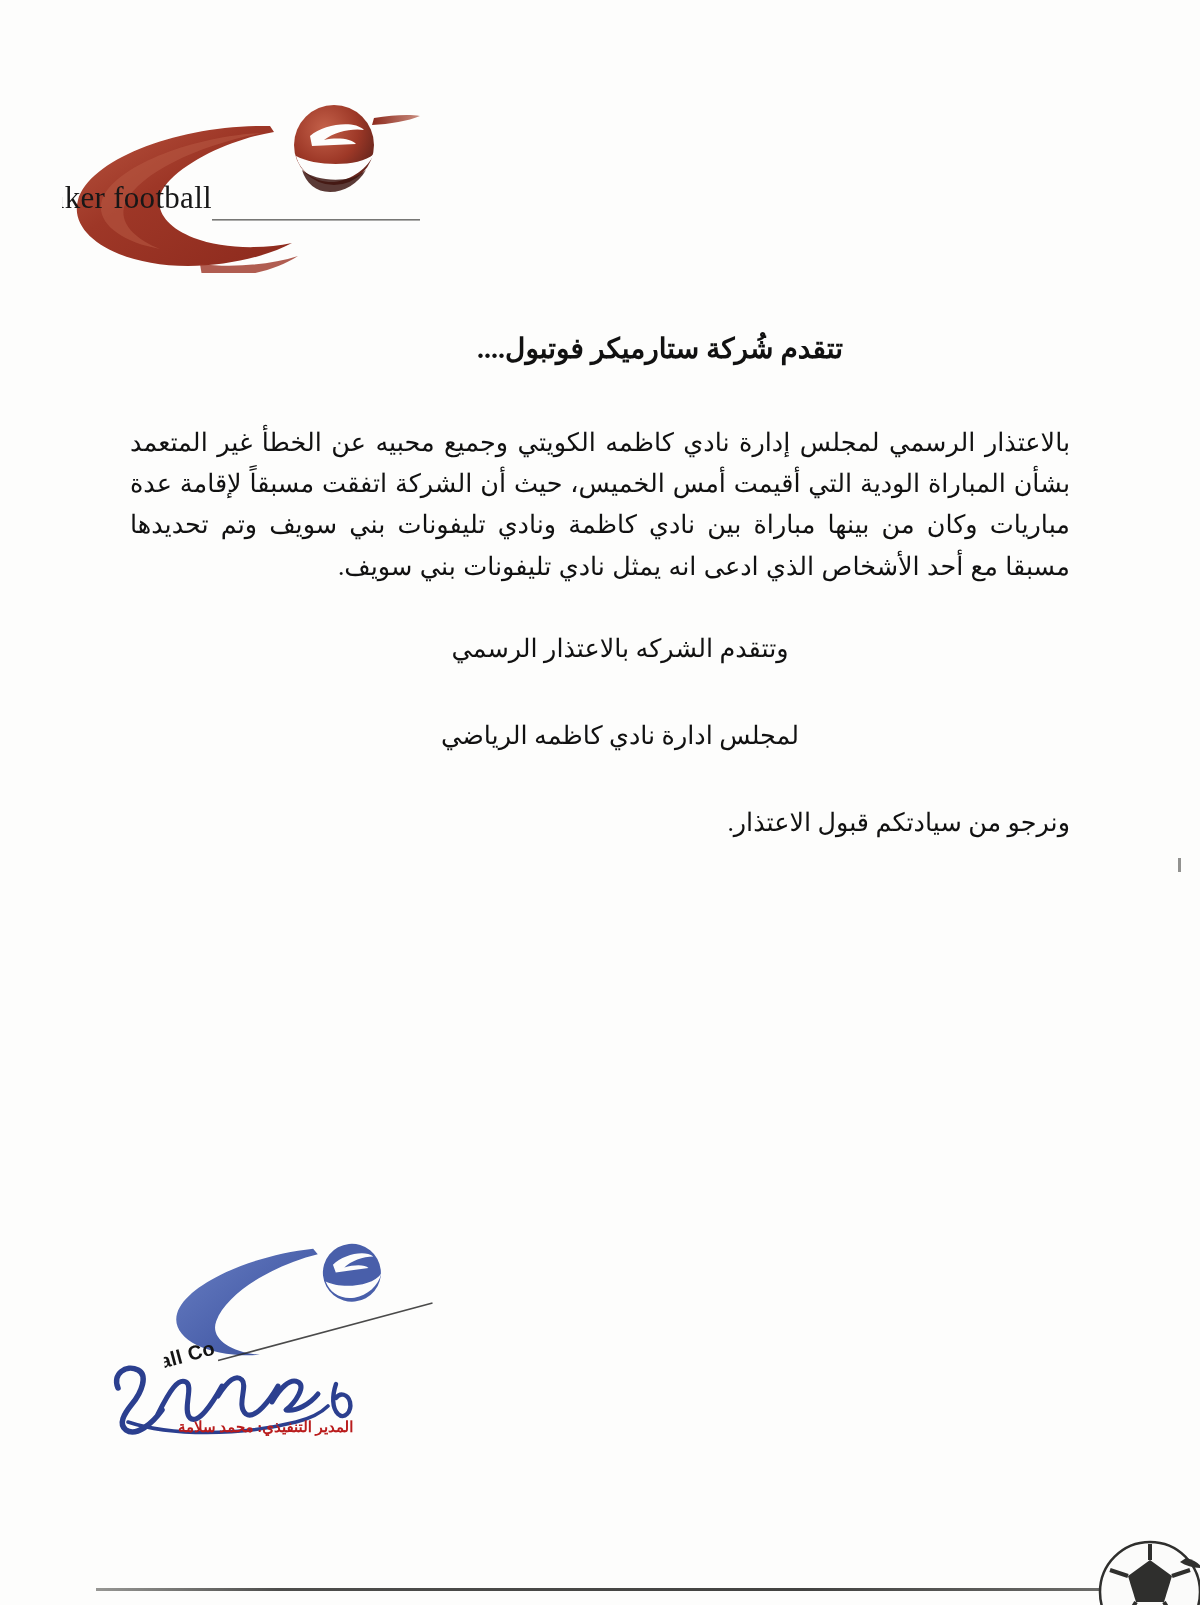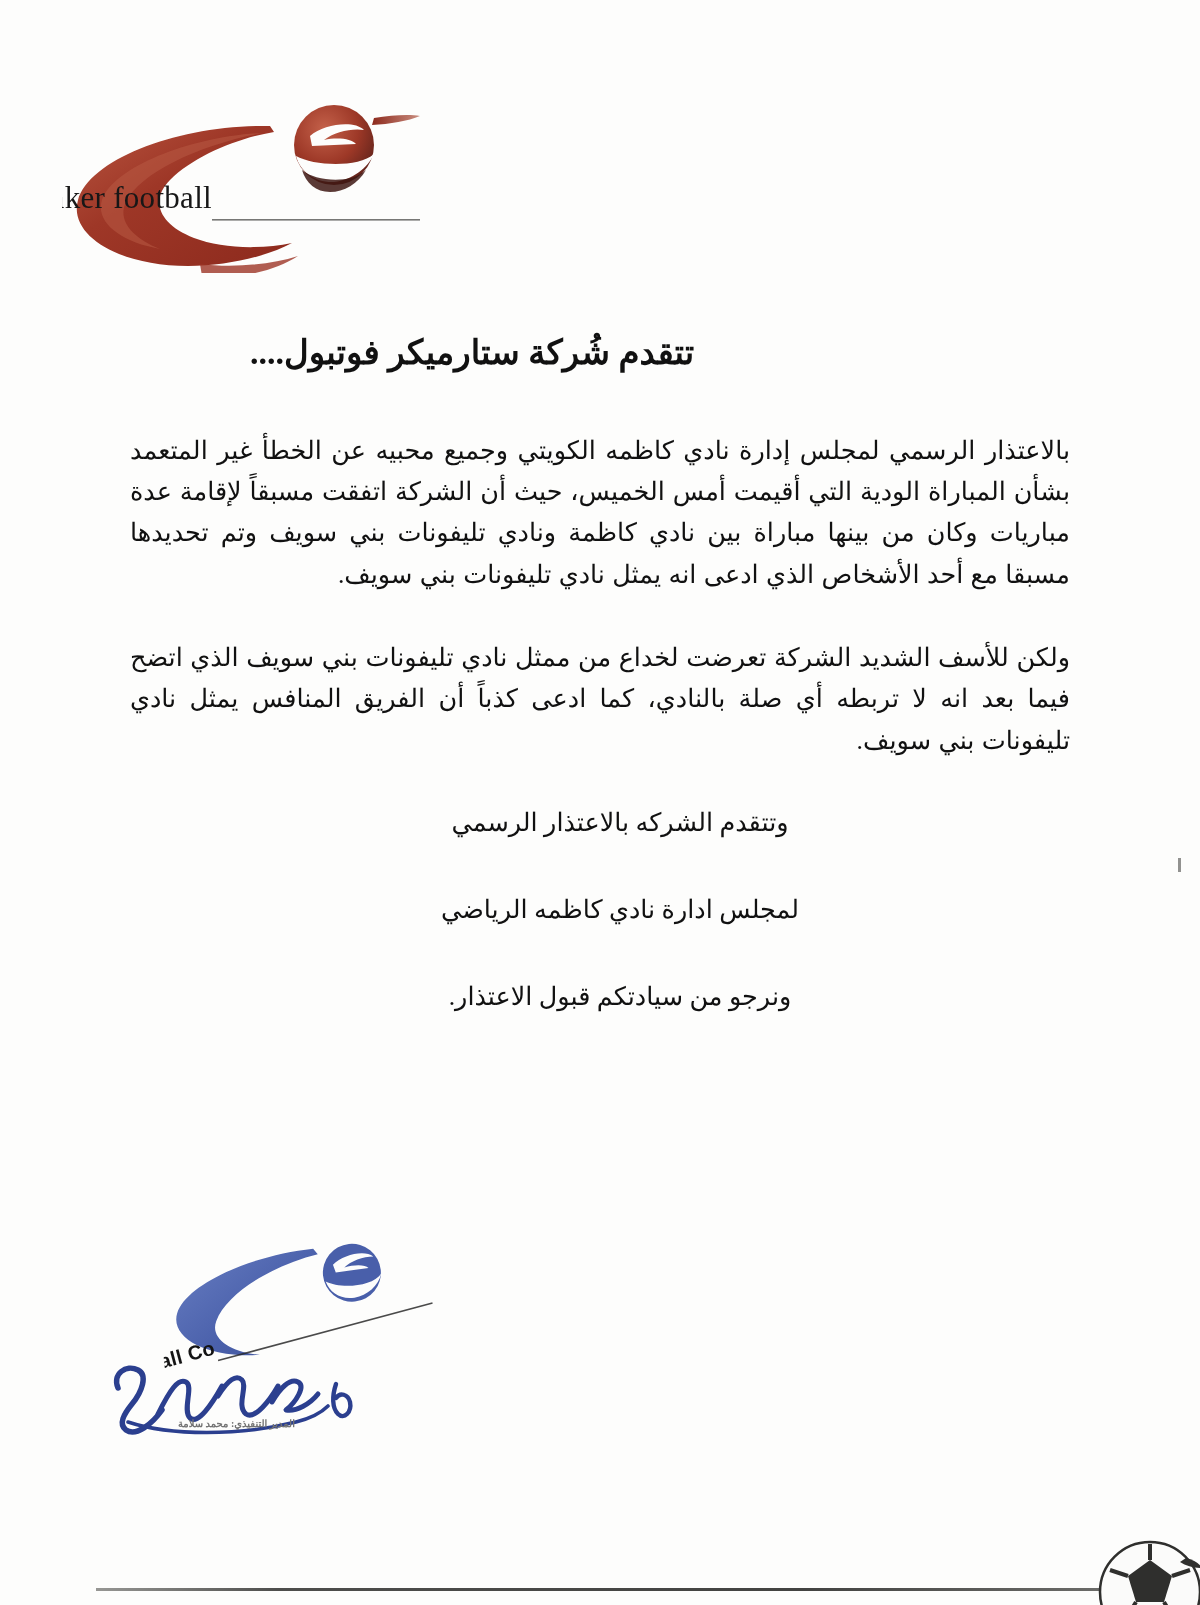--- a/index.html
+++ b/index.html
@@ -37,47 +37,47 @@
   .letter-body {
     position: absolute;
     left: 130px;
     top: 330px;
     width: 940px;
     direction: rtl;
     text-align: right;
   }
 
   .doc-title {
-    font-size: 34px;
+    font-size: 28px;
     font-weight: bold;
     line-height: 1.35;
     margin: 0 0 54px 0;
     padding-left: 120px;
-    text-align: left;
+    text-align: center;
     letter-spacing: 0.2px;
   }
 
   .para {
     font-size: 25.5px;
     line-height: 1.62;
     margin: 12px 0 42px 0;
     text-align: justify;
     text-justify: inter-word;
     word-spacing: 1px;
   }
   .para:last-of-type { margin-bottom: 0; }
 
   .closing-line {
     font-size: 25.5px;
     line-height: 1.6;
     margin: 0 0 46px 0;
     text-align: center;
     padding-left: 40px;
   }
-  .closing-line.last { margin-bottom: 0; }
+  .closing-line.last { margin-bottom: 0; text-align: right; }
 
   
   .stamp {
     position: absolute;
     left: 158px;
     top: 1228px;
     width: 290px;
     height: 135px;
     transform: rotate(-6deg);
   }
@@ -94,23 +94,23 @@
   .signature svg { display: block; width: 100%; height: 100%; }
 
   
   .signer {
     position: absolute;
     left: 178px;
     top: 1418px;
     width: 260px;
     direction: rtl;
     text-align: left;
-    font-size: 10px;
+    font-size: 15px;
     font-weight: bold;
-    color: #737373;
+    color: #b91c1c;
     white-space: nowrap;
   }
 
   
   .footer-rule {
     position: absolute;
     left: 96px;
     top: 1588px;
     width: 1012px;
     height: 3px;
@@ -188,21 +188,20 @@
       <rect x="150" y="131" width="208" height="1.6" fill="#4a4a48" opacity="0.75"></rect>
     </svg>
   </div>
 
   <div class="letter-body">
 
     <h1 class="doc-title">تتقدم شُركة ستارميكر فوتبول....</h1>
 
     <p class="para">بالاعتذار الرسمي لمجلس إدارة نادي كاظمه الكويتي وجميع محبيه عن الخطأ غير المتعمد بشأن المباراة الودية التي أقيمت أمس الخميس، حيث أن الشركة اتفقت مسبقاً لإقامة عدة مباريات وكان من بينها مباراة بين نادي كاظمة ونادي تليفونات بني سويف وتم تحديدها مسبقا مع أحد الأشخاص الذي ادعى انه يمثل نادي تليفونات بني سويف.</p>
 
-    <p class="para">ولكن للأسف الشديد الشركة تعرضت لخداع من ممثل نادي تليفونات بني سويف الذي اتضح فيما بعد انه لا تربطه أي صلة بالنادي، كما ادعى كذباً أن الفريق المنافس يمثل نادي تليفونات بني سويف.</p>
 
 
     <p class="closing-line">وتتقدم الشركه بالاعتذار الرسمي</p>
 
     <p class="closing-line">لمجلس ادارة نادي كاظمه الرياضي</p>
 
     <p class="closing-line last">ونرجو من سيادتكم قبول الاعتذار.</p>
   </div>
 
   <div class="stamp">

